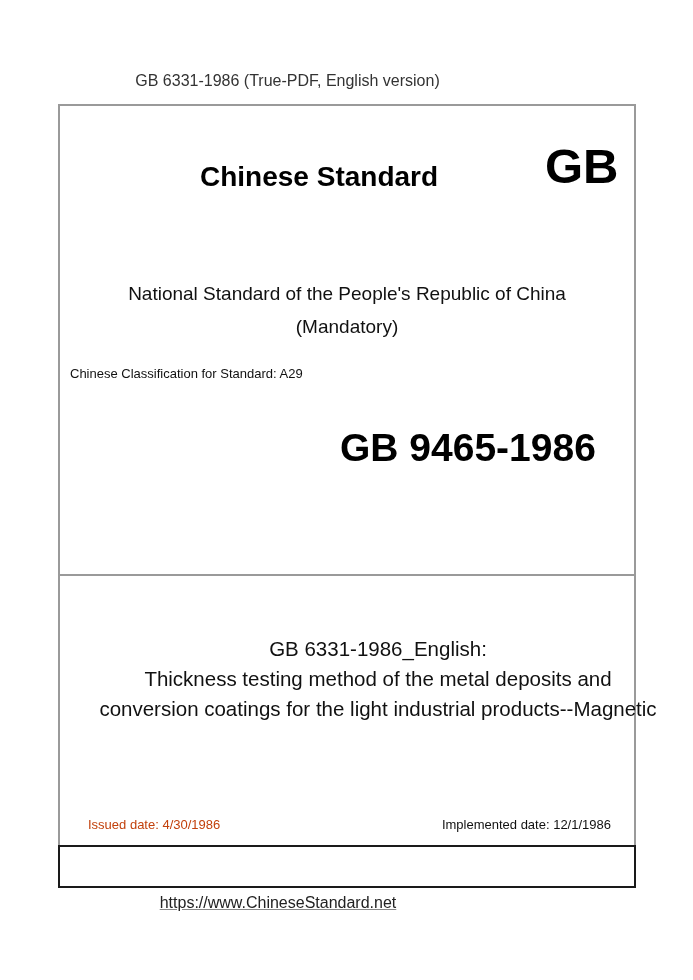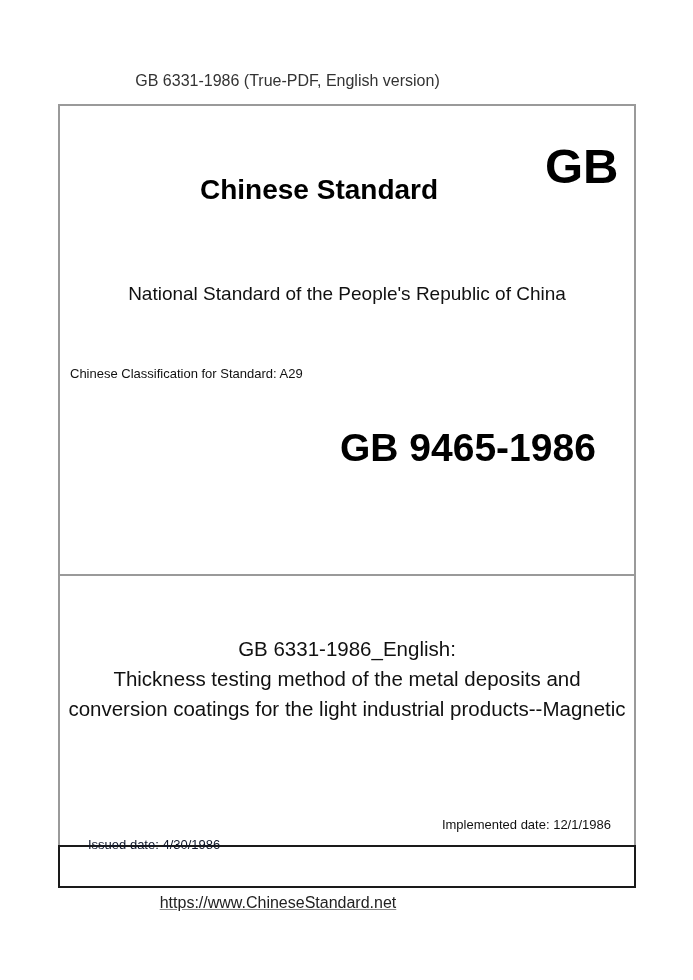--- a/index.html
+++ b/index.html
@@ -3,45 +3,46 @@
 <meta charset="utf-8">
 <style>
   html, body { margin: 0; padding: 0; background: #ffffff; }
   body { width: 693px; height: 980px; position: relative; overflow: hidden;
          font-family: "Liberation Sans", sans-serif; color: #111; }
   .abs { position: absolute; }
   .header { left: 0; width: 575px; top: 71px; text-align: center; font-size: 16px; color: #333; line-height: 20px; }
   .frame { left: 58px; top: 104px; width: 574px; height: 740px; border: 2px solid #9a9a9a; border-bottom: none; }
   .divider { left: 60px; top: 574px; width: 574px; height: 2px; background: #9a9a9a; }
   .bottombox { left: 58px; top: 845px; width: 574px; height: 39px; border: 2px solid #1a1a1a; }
-  .cs-title { left: 200px; top: 173px; font-size: 28px; font-weight: bold; line-height: 34px; color: #000; }
+  .cs-title { left: 200px; top: 160px; font-size: 28px; font-weight: bold; line-height: 34px; color: #000; }
   .gb-logo { left: 545px; top: 140px; font-size: 49px; font-weight: bold; line-height: 52px; color: #000; letter-spacing: 0px; }
   .national { left: 60px; width: 574px; top: 277px; text-align: center; font-size: 19px; line-height: 33px; color: #111; }
   .classification { left: 70px; top: 366px; font-size: 13px; line-height: 16px; color: #111; }
   .std-number { left: 340px; top: 426px; font-size: 39px; font-weight: bold; line-height: 44px; color: #000; }
-  .en-title { left: 60px; width: 574px; top: 634px; text-align: center; font-size: 20.5px; line-height: 30px; color: #111; }
-  .issued { left: 88px; top: 817px; font-size: 13px; line-height: 16px; color: #0f172a; margin-top: 20px; }
+  .en-title { left: 60px; width: 574px; top: 634px; text-align: center; font-size: 20.5px; line-height: 30px; color: #111; padding-left: 31px; }
+  .issued { left: 88px; top: 817px; font-size: 13px; line-height: 16px; color: #c2410c; }
   .implemented { right: 82px; top: 817px; font-size: 13px; line-height: 16px; color: #111; text-align: right; }
   .url { left: 0; width: 556px; top: 893px; text-align: center; font-size: 16px; line-height: 20px; }
   .url a { color: #222; text-decoration: underline; text-decoration-color: #888; }
 </style>
 </head>
 <body>
 
 <div class="abs header">GB 6331-1986 (True-PDF, English version)</div>
 
 <div class="abs frame"></div>
 <div class="abs divider"></div>
 <div class="abs bottombox"></div>
 
 <div class="abs cs-title">Chinese Standard</div>
 <div class="abs gb-logo">GB</div>
 
 <div class="abs national">
   <div>National Standard of the People's Republic of China</div>
+  <div>(Mandatory)</div>
 </div>
 
 <div class="abs classification">Chinese Classification for Standard: A29</div>
 
 <div class="abs std-number">GB 9465-1986</div>
 
 <div class="abs en-title">
   <div>GB 6331-1986_English:</div>
   <div>Thickness testing method of the metal deposits and</div>
   <div>conversion coatings for the light industrial products--Magnetic</div>

